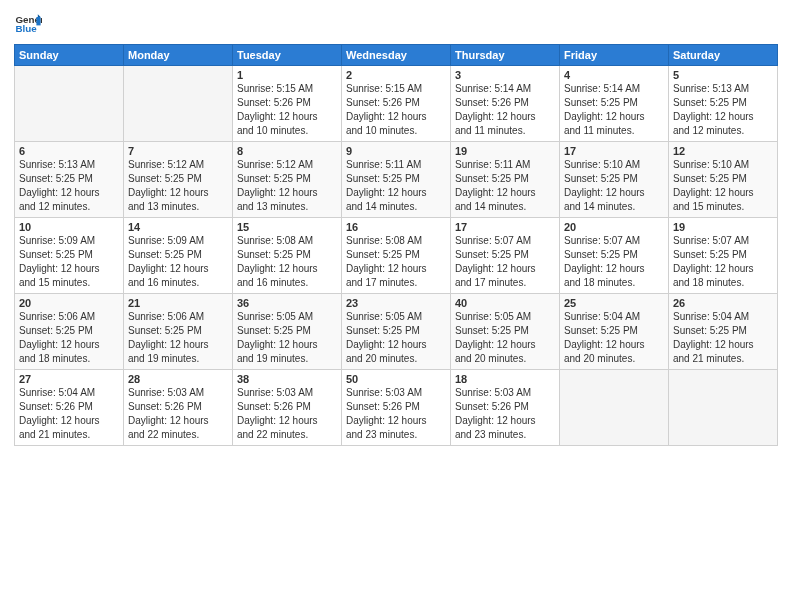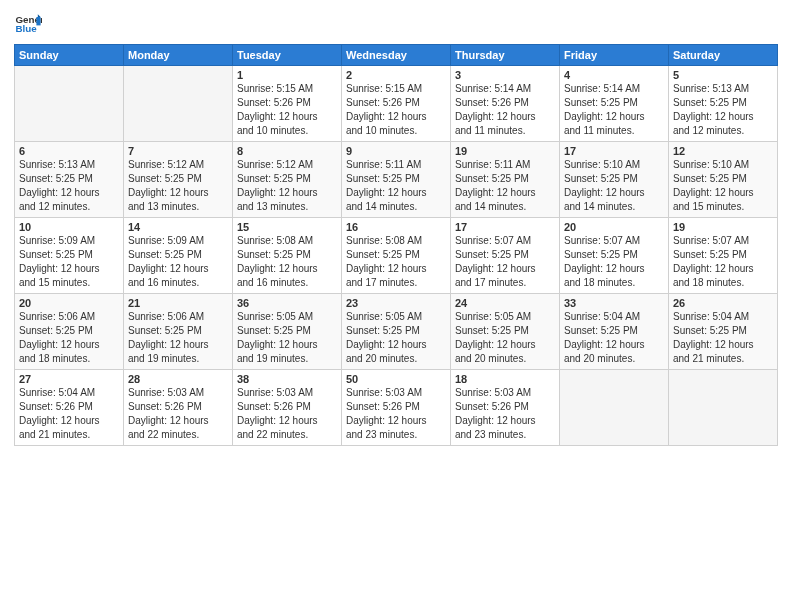--- a/index.html
+++ b/index.html
@@ -212,25 +212,25 @@
           </td>
           <td>
             <span class="day-num">36</span>
             <div class="day-info">Sunrise: 5:05 AM<br>Sunset: 5:25 PM<br>Daylight: 12 hours and 19 minutes.</div>
           </td>
           <td>
             <span class="day-num">23</span>
             <div class="day-info">Sunrise: 5:05 AM<br>Sunset: 5:25 PM<br>Daylight: 12 hours and 20 minutes.</div>
           </td>
           <td>
-            <span class="day-num">24</span>
+            <span class="day-num">40</span>
             <div class="day-info">Sunrise: 5:05 AM<br>Sunset: 5:25 PM<br>Daylight: 12 hours and 20 minutes.</div>
           </td>
           <td>
-            <span class="day-num">33</span>
+            <span class="day-num">25</span>
             <div class="day-info">Sunrise: 5:04 AM<br>Sunset: 5:25 PM<br>Daylight: 12 hours and 20 minutes.</div>
           </td>
           <td>
             <span class="day-num">26</span>
             <div class="day-info">Sunrise: 5:04 AM<br>Sunset: 5:25 PM<br>Daylight: 12 hours and 21 minutes.</div>
           </td>
         </tr>
         <tr>
           <td>
             <span class="day-num">27</span>

